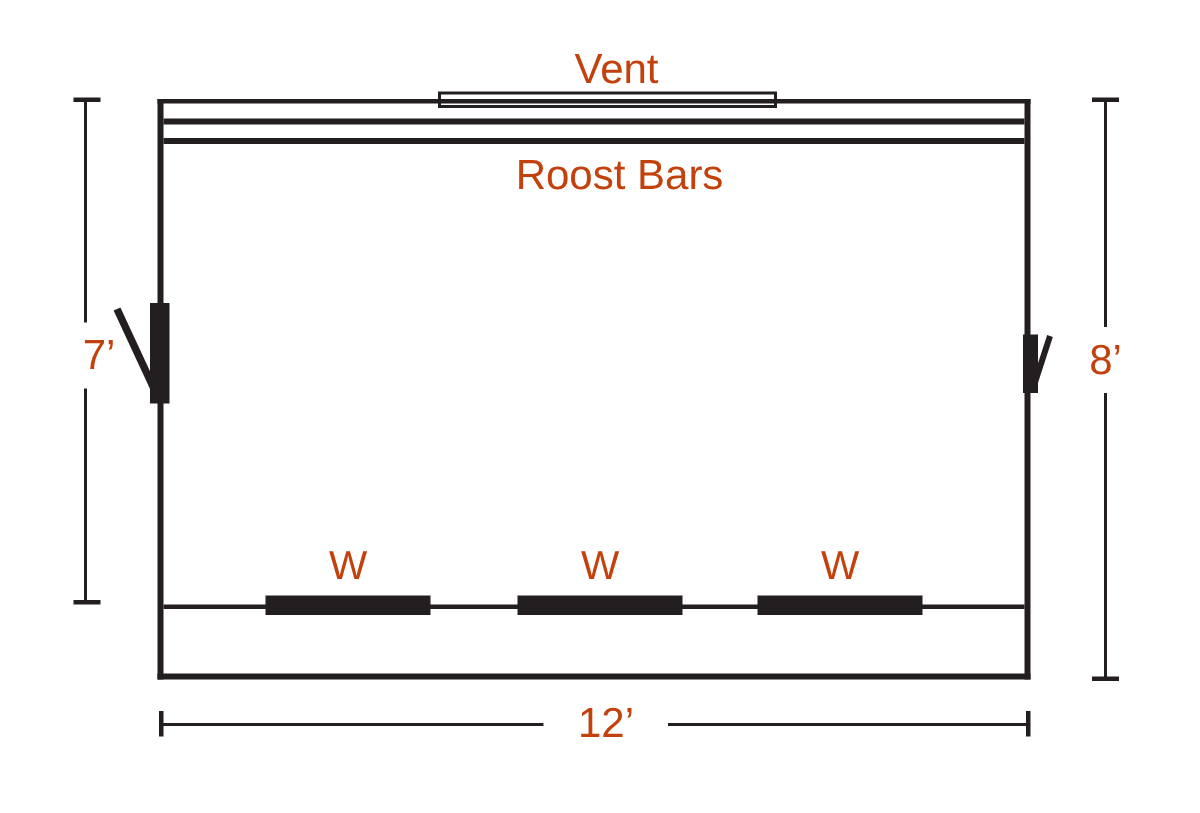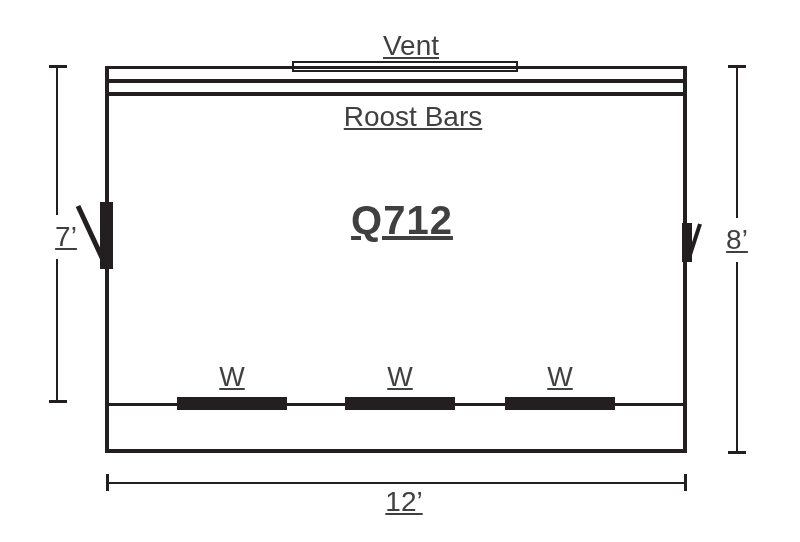--- a/index.html
+++ b/index.html
@@ -3,31 +3,30 @@
 <meta charset="utf-8">
 <style>
   html,body{margin:0;padding:0;background:#ffffff;}
   .canvas{
     position:relative;width:800px;height:542px;background:#ffffff;overflow:hidden;
     font-family:"Liberation Sans","DejaVu Sans",sans-serif;color:#231f20;
   }
   .abs{position:absolute;}
   .ink{background:#231f20;}
   .label{
-    position:absolute;color:#404040;line-height:1;white-space:nowrap;
+    position:absolute;color:#c2410c;line-height:1;white-space:nowrap;
     transform:translateX(-50%);
-    text-decoration:underline;
   }
   .label.vcenter{transform:translate(-50%,-50%);background:#ffffff;}
   .fs-reg{font-size:28px;font-weight:400;}
   .fs-w{font-size:27px;font-weight:400;}
   .fs-title{font-size:40px;font-weight:700;letter-spacing:1px;}
   .fs-sub{font-size:38px;font-weight:700;}
   .dim-label-side{padding:8px 3px;}
-  .dim-label-bottom{padding:1px 23px;margin-top:20px;}
+  .dim-label-bottom{padding:1px 23px;}
   .vent{
     position:absolute;left:292px;top:61px;width:226px;height:11px;
     border:2px solid #231f20;box-sizing:border-box;background:transparent;
   }
   svg{position:absolute;left:0;top:0;pointer-events:none;}
 </style>
 </head>
 <body>
 
 <div class="canvas">
@@ -52,21 +51,20 @@
   <div class="abs ink" style="left:105px;top:66px;width:4px;height:387px;"></div>
   <div class="abs ink" style="left:683px;top:66px;width:4px;height:387px;"></div>
 
   <div class="abs ink" style="left:109px;top:79px;width:574px;height:4px;"></div>
   <div class="abs ink" style="left:109px;top:92px;width:574px;height:4px;"></div>
 
   <div class="vent"></div>
   <div class="label fs-reg" style="left:411px;top:32px;">Vent</div>
 
   <div class="label fs-reg" style="left:413px;top:103px;text-align:center;">Roost Bars</div>
-  <div class="label fs-title" style="left:402px;top:200px;">Q712</div>
 
   <div class="abs ink" style="left:109px;top:403px;width:574px;height:3px;"></div>
 
   <div class="abs ink" style="left:177px;top:397px;width:110px;height:13px;"></div>
   <div class="abs ink" style="left:345px;top:397px;width:110px;height:13px;"></div>
   <div class="abs ink" style="left:505px;top:397px;width:110px;height:13px;"></div>
   <div class="label fs-w" style="left:232px;top:364px;">W</div>
   <div class="label fs-w" style="left:400px;top:364px;">W</div>
   <div class="label fs-w" style="left:560px;top:364px;">W</div>
 

